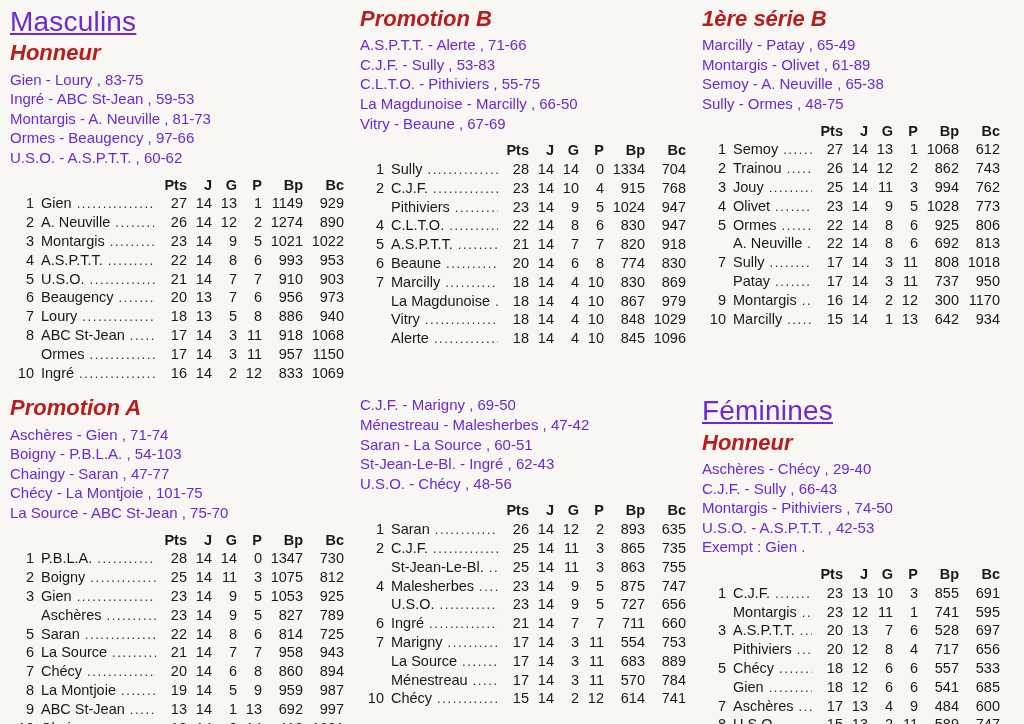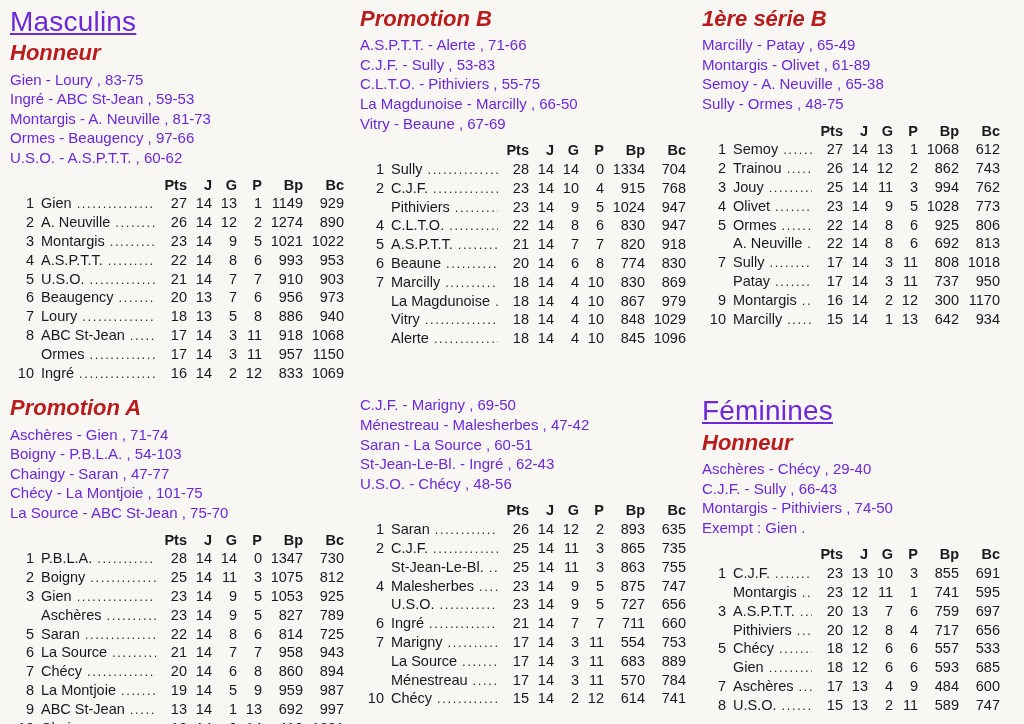--- a/index.html
+++ b/index.html
@@ -833,20 +833,21 @@
       <h1 class="group-title">Féminines</h1>
       <h2 class="league-title">Honneur</h2>
       <ul class="results">
 
           <li class="result">Aschères - Chécy , 29-40</li>
 
           <li class="result">C.J.F. - Sully , 66-43</li>
 
           <li class="result">Montargis - Pithiviers , 74-50</li>
 
+          <li class="result">U.S.O. - A.S.P.T.T. , 42-53</li>
 
           <li class="result">Exempt : Gien .</li>
 
       </ul>
       <div class="table">
         <div class="hrow">
           <span class="hspacer"></span>
           <span class="c c-pts">Pts</span>
           <span class="c c-j">J</span>
           <span class="c c-g">G</span>
@@ -880,21 +881,21 @@
           </div>
 
           <div class="row">
             <span class="rank">3</span>
             <span class="team">A.S.P.T.T.</span>
             <span class="leader"></span>
             <span class="c c-pts">20</span>
             <span class="c c-j">13</span>
             <span class="c c-g">7</span>
             <span class="c c-p">6</span>
-            <span class="c c-bp">759</span>
+            <span class="c c-bp">528</span>
             <span class="c c-bc">697</span>
           </div>
 
           <div class="row">
             <span class="rank"></span>
             <span class="team">Pithiviers</span>
             <span class="leader"></span>
             <span class="c c-pts">20</span>
             <span class="c c-j">12</span>
             <span class="c c-g">8</span>
@@ -916,21 +917,21 @@
           </div>
 
           <div class="row">
             <span class="rank"></span>
             <span class="team">Gien</span>
             <span class="leader"></span>
             <span class="c c-pts">18</span>
             <span class="c c-j">12</span>
             <span class="c c-g">6</span>
             <span class="c c-p">6</span>
-            <span class="c c-bp">593</span>
+            <span class="c c-bp">541</span>
             <span class="c c-bc">685</span>
           </div>
 
           <div class="row">
             <span class="rank">7</span>
             <span class="team">Aschères</span>
             <span class="leader"></span>
             <span class="c c-pts">17</span>
             <span class="c c-j">13</span>
             <span class="c c-g">4</span>

